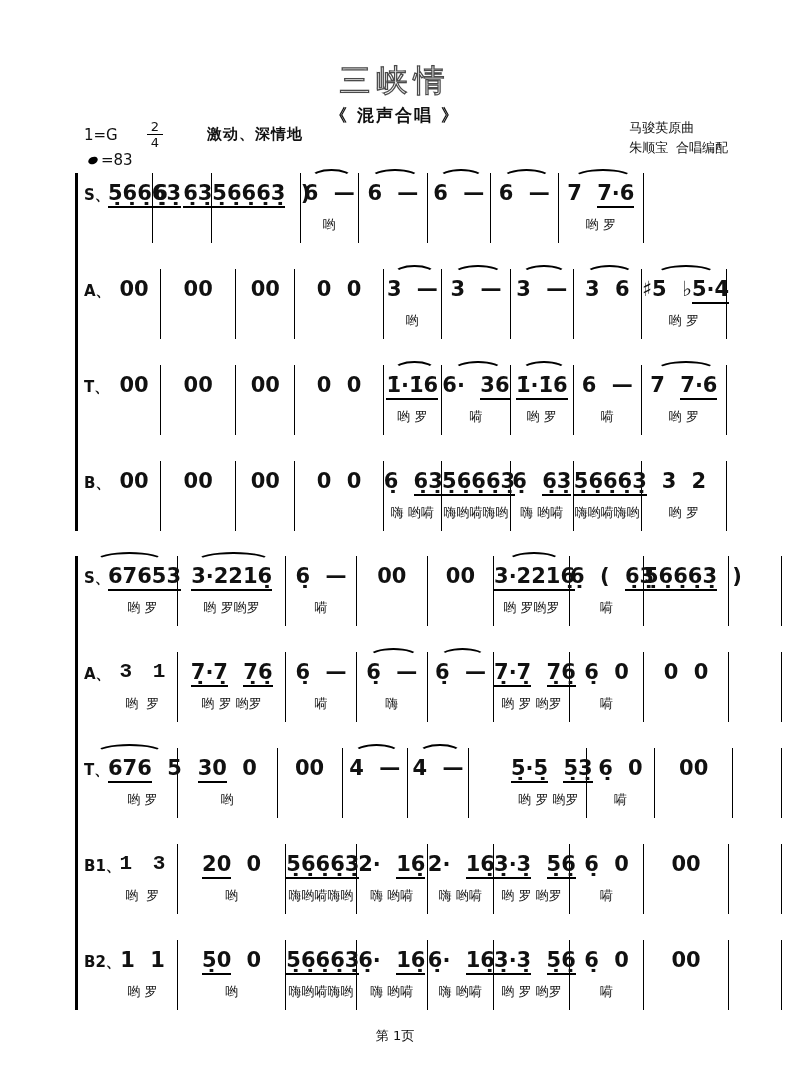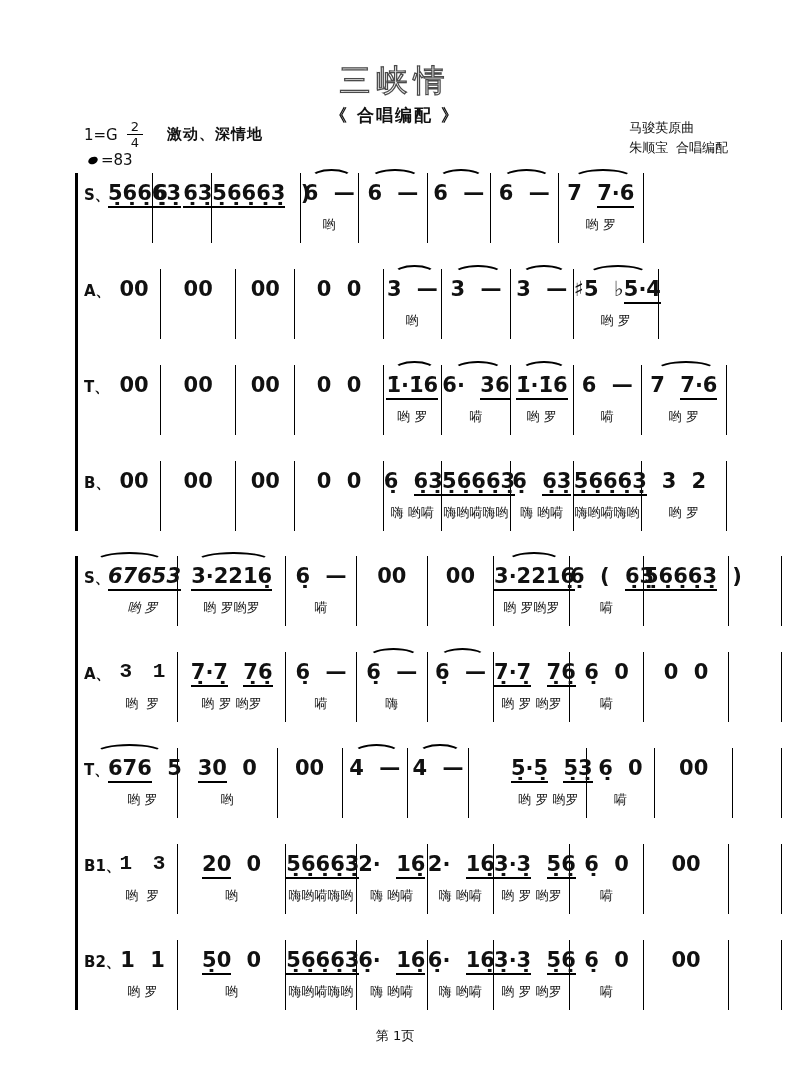--- a/index.html
+++ b/index.html
@@ -3,21 +3,21 @@
 <meta charset="utf-8">
 <style>
   html,body{margin:0;padding:0;background:#fff;}
   .page{position:relative;width:790px;height:1069px;background:#fff;color:#111;
         font-family:"DejaVu Sans",sans-serif;overflow:hidden;}
   .title{position:absolute;top:60px;left:0;width:100%;text-align:center;
          font-size:31px;letter-spacing:6px;font-family:"DejaVu Serif",serif;
          color:#f4f4f4;-webkit-text-stroke:1.2px #4a4a4a;text-shadow:0 0 1px #777;}
   .subtitle{position:absolute;top:104px;left:0;width:100%;text-align:center;
             font-size:17px;font-weight:bold;letter-spacing:2px;}
-  .meta{position:absolute;left:84px;top:119px;display:flex;align-items:center;font-size:15px;}
+  .meta{position:absolute;left:84px;top:119px;display:flex;align-items:center;font-size:15px;gap:20px;}
   .frac{display:inline-flex;flex-direction:column;align-items:center;margin-left:9px;
         font-size:13px;line-height:15px;}
   .frac .num{border-bottom:1px solid #000;padding:0 4px;}
   .frac .den{padding:0 4px;}
   .expr{font-weight:bold;margin-left:24px;font-size:15px;letter-spacing:1px;}
   .metronome{position:absolute;left:88px;top:151px;font-size:15px;display:flex;align-items:center;}
   .notehead{display:inline-block;width:10px;height:7px;background:#000;border-radius:50%;
             transform:rotate(-25deg);margin-right:3px;}
   .credits{position:absolute;right:62px;top:119px;font-size:13px;line-height:20px;font-family:Liberation Mono, monospace;}
   .system{position:absolute;left:75px;border-left:3px solid #000;}
@@ -36,21 +36,21 @@
   .arc{position:absolute;top:-4px;left:18%;width:64%;height:13px;
        border:2px solid transparent;border-top:2px solid #000;border-radius:50%;}
   .voice-label{position:absolute;left:6px;top:13px;font-size:15px;font-weight:bold;z-index:2;}
   .footer{position:absolute;top:1027px;left:0;width:100%;text-align:center;font-size:13px;}
 </style>
 </head>
 <body>
 
 <div class="page">
   <div class="title">三峡情</div>
-  <div class="subtitle">《 合唱编配 》</div>
+  <div class="subtitle">《 混声合唱 》</div>
 
   <div class="meta">
     <span>1=G</span>
     <span class="frac">
       <span class="num">2</span>
       <span class="den">4</span>
     </span>
     <span class="expr">激动、深情地</span>
   </div>
 
@@ -134,20 +134,25 @@
           <div class="measure" style="width: 10.6%;">
             <div class="arc"></div>
             <div class="notes">3 —</div>
             <div class="lyric"></div>
           </div>
           <div class="measure" style="width: 9.7%;">
             <div class="arc"></div>
             <div class="notes">3 —</div>
             <div class="lyric"></div>
           </div>
+          <div class="measure" style="width: 10.5%;">
+            <div class="arc"></div>
+            <div class="notes">3 6</div>
+            <div class="lyric"></div>
+          </div>
           <div class="measure" style="width: 13.1%;">
             <div class="arc"></div>
             <div class="notes">♯5 ♭<span class="u">5·4</span></div>
             <div class="lyric">哟 罗</div>
           </div>
         </div>
       </div>
       <div class="voice-row">
         <span class="voice-label">T、</span>
         <div class="measures">
@@ -232,21 +237,21 @@
             <div class="notes">3 2</div>
             <div class="lyric">哟 罗</div>
           </div>
         </div>
       </div>
     </div>
   <div class="system system2">
       <div class="voice-row">
         <span class="voice-label">S、</span>
         <div class="measures">
-          <div class="measure" style="width: 14.2%; font-style: italic;">
+          <div class="measure" style="width: 14.2%;">
             <div class="arc"></div>
             <div class="notes"><span class="u">67653</span></div>
             <div class="lyric">哟 罗</div>
           </div>
           <div class="measure" style="width: 15.4%;">
             <div class="arc"></div>
             <div class="notes"><span class="u">3·2216̣</span></div>
             <div class="lyric">哟 罗哟罗</div>
           </div>
           <div class="measure" style="width: 10%;">

